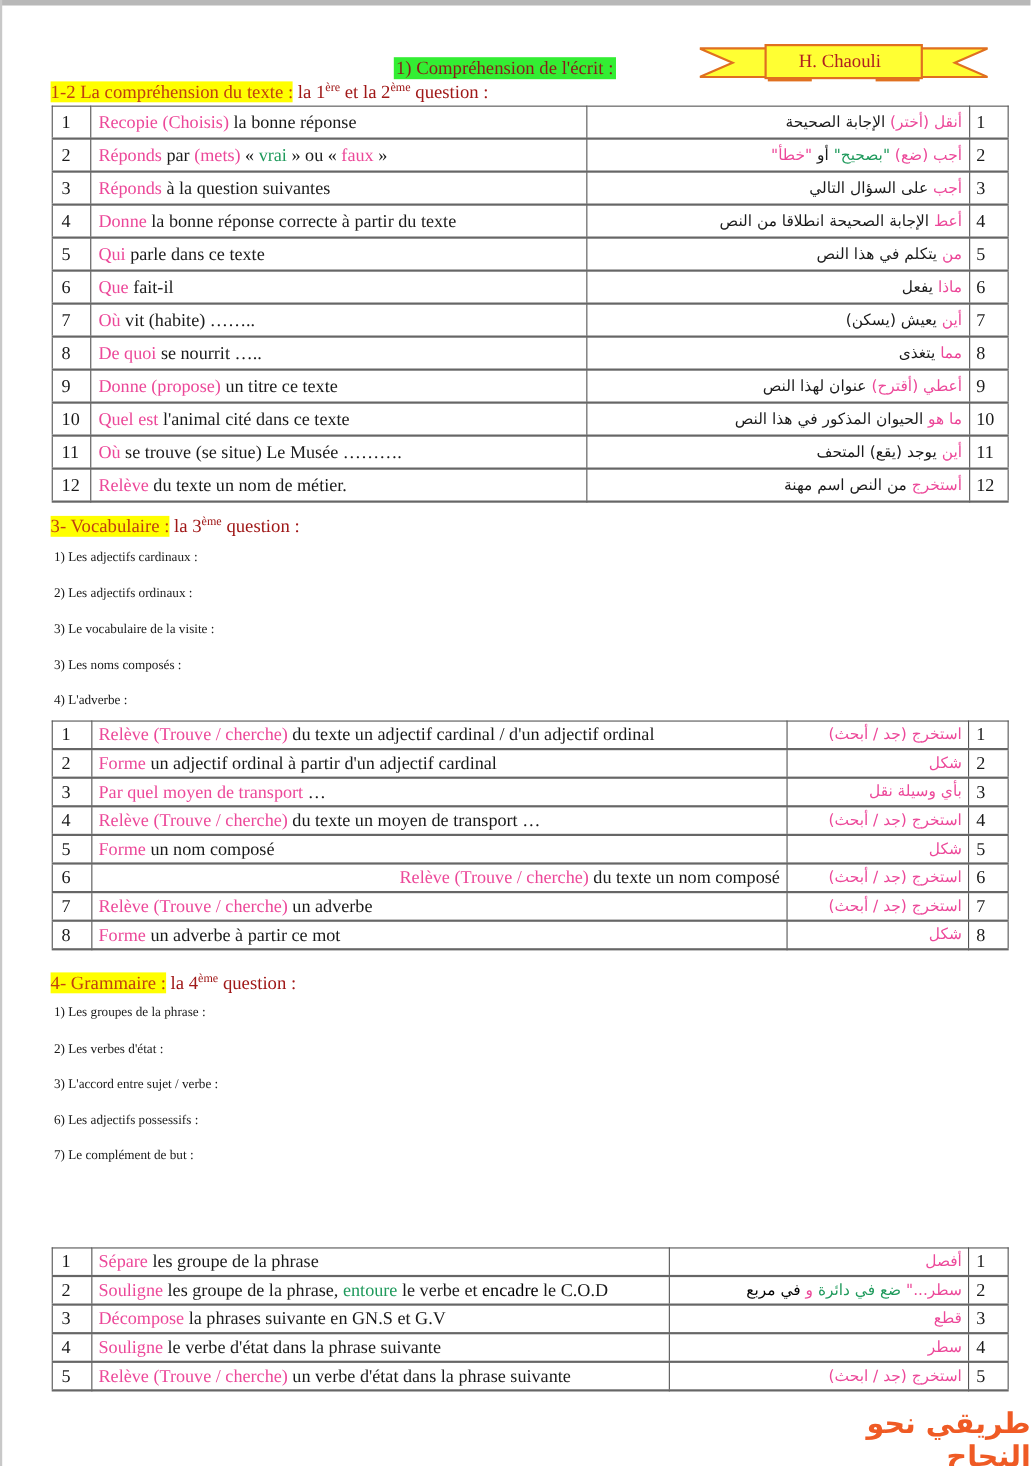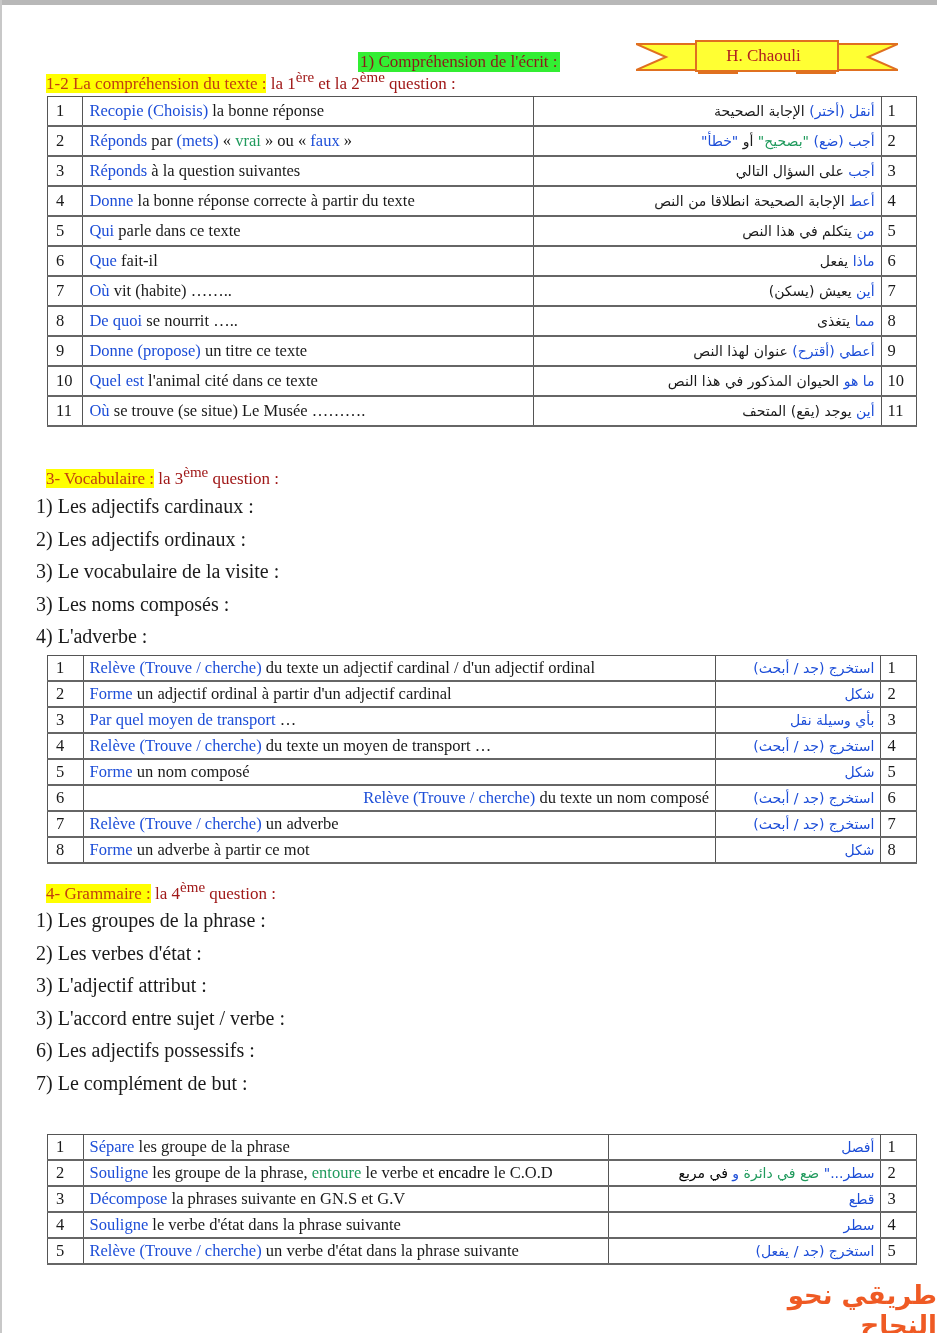--- a/index.html
+++ b/index.html
@@ -1,43 +1,43 @@
 <!DOCTYPE html>
 <html><head>
 <meta charset="utf-8">
 <style>
   html, body { margin: 0; padding: 0; background: #ffffff; }
   body { width: 937px; height: 1333px; position: relative; overflow: hidden;
          font-family: "Liberation Serif", "DejaVu Serif", serif; color: #1a1a1a; }
   .topbar { position: absolute; left: 0; top: 0; width: 937px; height: 5px; background: #b8b8b8; }
   .leftbar { position: absolute; left: 0; top: 0; width: 2px; height: 1333px; background: #c8c8c8; }
-  .red { color: #1d4ed8; }
+  .red { color: #ec4899; }
   .green { color: #1f9a5c; }
   .purple { color: #000000; }
   .hl-green { background: #33ee33; }
   .hl-yellow { background: #ffff00; }
-  .sup { font-size: 15px; vertical-align: super; line-height: 0; }
+  .sup { font-size: 11px; vertical-align: super; line-height: 0; }
 
   .main-title { position: absolute; left: 358px; top: 52px; font-size: 17px; color: #8b1a1a; padding: 0 2px; }
   .banner { position: absolute; left: 636px; top: 40px; width: 262px; height: 36px; }
   .banner svg { position: absolute; left: 0; top: 0; }
   .banner-text { position: absolute; left: 62px; top: 5px; width: 131px; text-align: center;
                  font-size: 17px; color: #b02020; line-height: 22px; }
 
   .section-title { position: absolute; left: 46px; font-size: 17px; color: #a01818; white-space: nowrap; }
   .section-title .hl-yellow { color: #c04010; }
 
   table.q { position: absolute; border-collapse: collapse; font-size: 16.5px; }
   table.q td { border: 1px solid #555; padding: 0 6px; height: 28px; white-space: nowrap; }
   table.q tr { border-bottom: 2px solid #666; }
   td.num { width: 20px; text-align: left; padding-left: 8px !important; }
   td.numr { width: 22px; text-align: left; }
   td.ar { text-align: right; direction: rtl; font-family: "DejaVu Sans", sans-serif; font-size: 14px; }
 
-  .list { position: absolute; left: 36px; font-size: 20px; }
+  .list { position: absolute; left: 49px; font-size: 12px; }
   .list div { height: 32.6px; line-height: 24px; }
 
   .footer { position: absolute; left: 712px; top: 1280px; font-family: "DejaVu Sans", sans-serif;
             font-size: 26px; font-weight: bold; color: #ef5a24; direction: rtl; }
 </style>
 </head>
 <body>
 
 <div class="topbar"></div>
 <div class="leftbar"></div>
@@ -119,20 +119,26 @@
       <td style="width:432px"><span class="red">Quel est</span><span class=""> l'animal cité dans ce texte</span></td>
       <td class="ar" style="width:330px"><span class="red">ما هو</span><span class=""> الحيوان المذكور في هذا النص</span></td>
       <td class="numr">10</td>
     </tr>
       <tr>
       <td class="num">11</td>
       <td style="width:432px"><span class="red">Où</span><span class=""> se trouve (se situe) Le Musée ……….</span></td>
       <td class="ar" style="width:330px"><span class="red">أين</span><span class=""> يوجد (يقع) المتحف</span></td>
       <td class="numr">11</td>
     </tr>
+      <tr>
+      <td class="num">12</td>
+      <td style="width:432px"><span class="red">Relève</span><span class=""> du texte un nom de métier.</span></td>
+      <td class="ar" style="width:330px"><span class="red">أستخرج</span><span class=""> من النص اسم مهنة</span></td>
+      <td class="numr">12</td>
+    </tr>
     </tbody>
 </table>
 
 <div class="section-title" style="top:469px;">
   <span class="hl-yellow">3- Vocabulaire :</span><span> la 3</span><span class="sup">ème</span><span> question :</span>
 </div>
 <div class="list" style="top:494px;">
   <div>1) Les adjectifs cardinaux :</div>
   <div>2) Les adjectifs ordinaux :</div>
   <div>3) Le vocabulaire de la visite :</div>
@@ -191,21 +197,20 @@
     </tr>
     </tbody>
 </table>
 
 <div class="section-title" style="top:884px;">
   <span class="hl-yellow">4- Grammaire :</span><span> la 4</span><span class="sup">ème</span><span> question :</span>
 </div>
 <div class="list" style="top:908px;">
   <div>1) Les groupes de la phrase :</div>
   <div>2) Les verbes d'état :</div>
-  <div>3) L'adjectif attribut :</div>
   <div>3) L'accord entre sujet / verbe :</div>
   <div>6) Les adjectifs possessifs :</div>
   <div>7) Le complément de but :</div>
 </div>
 <table class="q" style="left:47px; top:1134px; width:870px;">
   <tbody id="t4">
       <tr>
       <td class="num" style="height: 24px;">1</td>
       <td style="width: 505px; height: 24px;"><span class="red">Sépare</span><span class=""> les groupe de la phrase</span></td>
       <td class="ar" style="width: 255px; height: 24px;"><span class="red">أفصل</span></td>
@@ -225,19 +230,19 @@
     </tr>
       <tr>
       <td class="num" style="height: 24px;">4</td>
       <td style="width: 505px; height: 24px;"><span class="red">Souligne</span><span class=""> le verbe d'état dans la phrase suivante</span></td>
       <td class="ar" style="width: 255px; height: 24px;"><span class="red">سطر</span></td>
       <td class="numr" style="height: 24px;">4</td>
     </tr>
       <tr>
       <td class="num" style="height: 24px;">5</td>
       <td style="width: 505px; height: 24px;"><span class="red">Relève (Trouve / cherche)</span><span class=""> un verbe d'état dans la phrase suivante</span></td>
-      <td class="ar" style="width: 255px; height: 24px;"><span class="red">استخرج (جد / يفعل)</span></td>
+      <td class="ar" style="width: 255px; height: 24px;"><span class="red">استخرج (جد / ابحث)</span></td>
       <td class="numr" style="height: 24px;">5</td>
     </tr>
     </tbody>
 </table>
 
 <div class="footer">طريقي نحو النجاح</div>
 
 </body></html>

